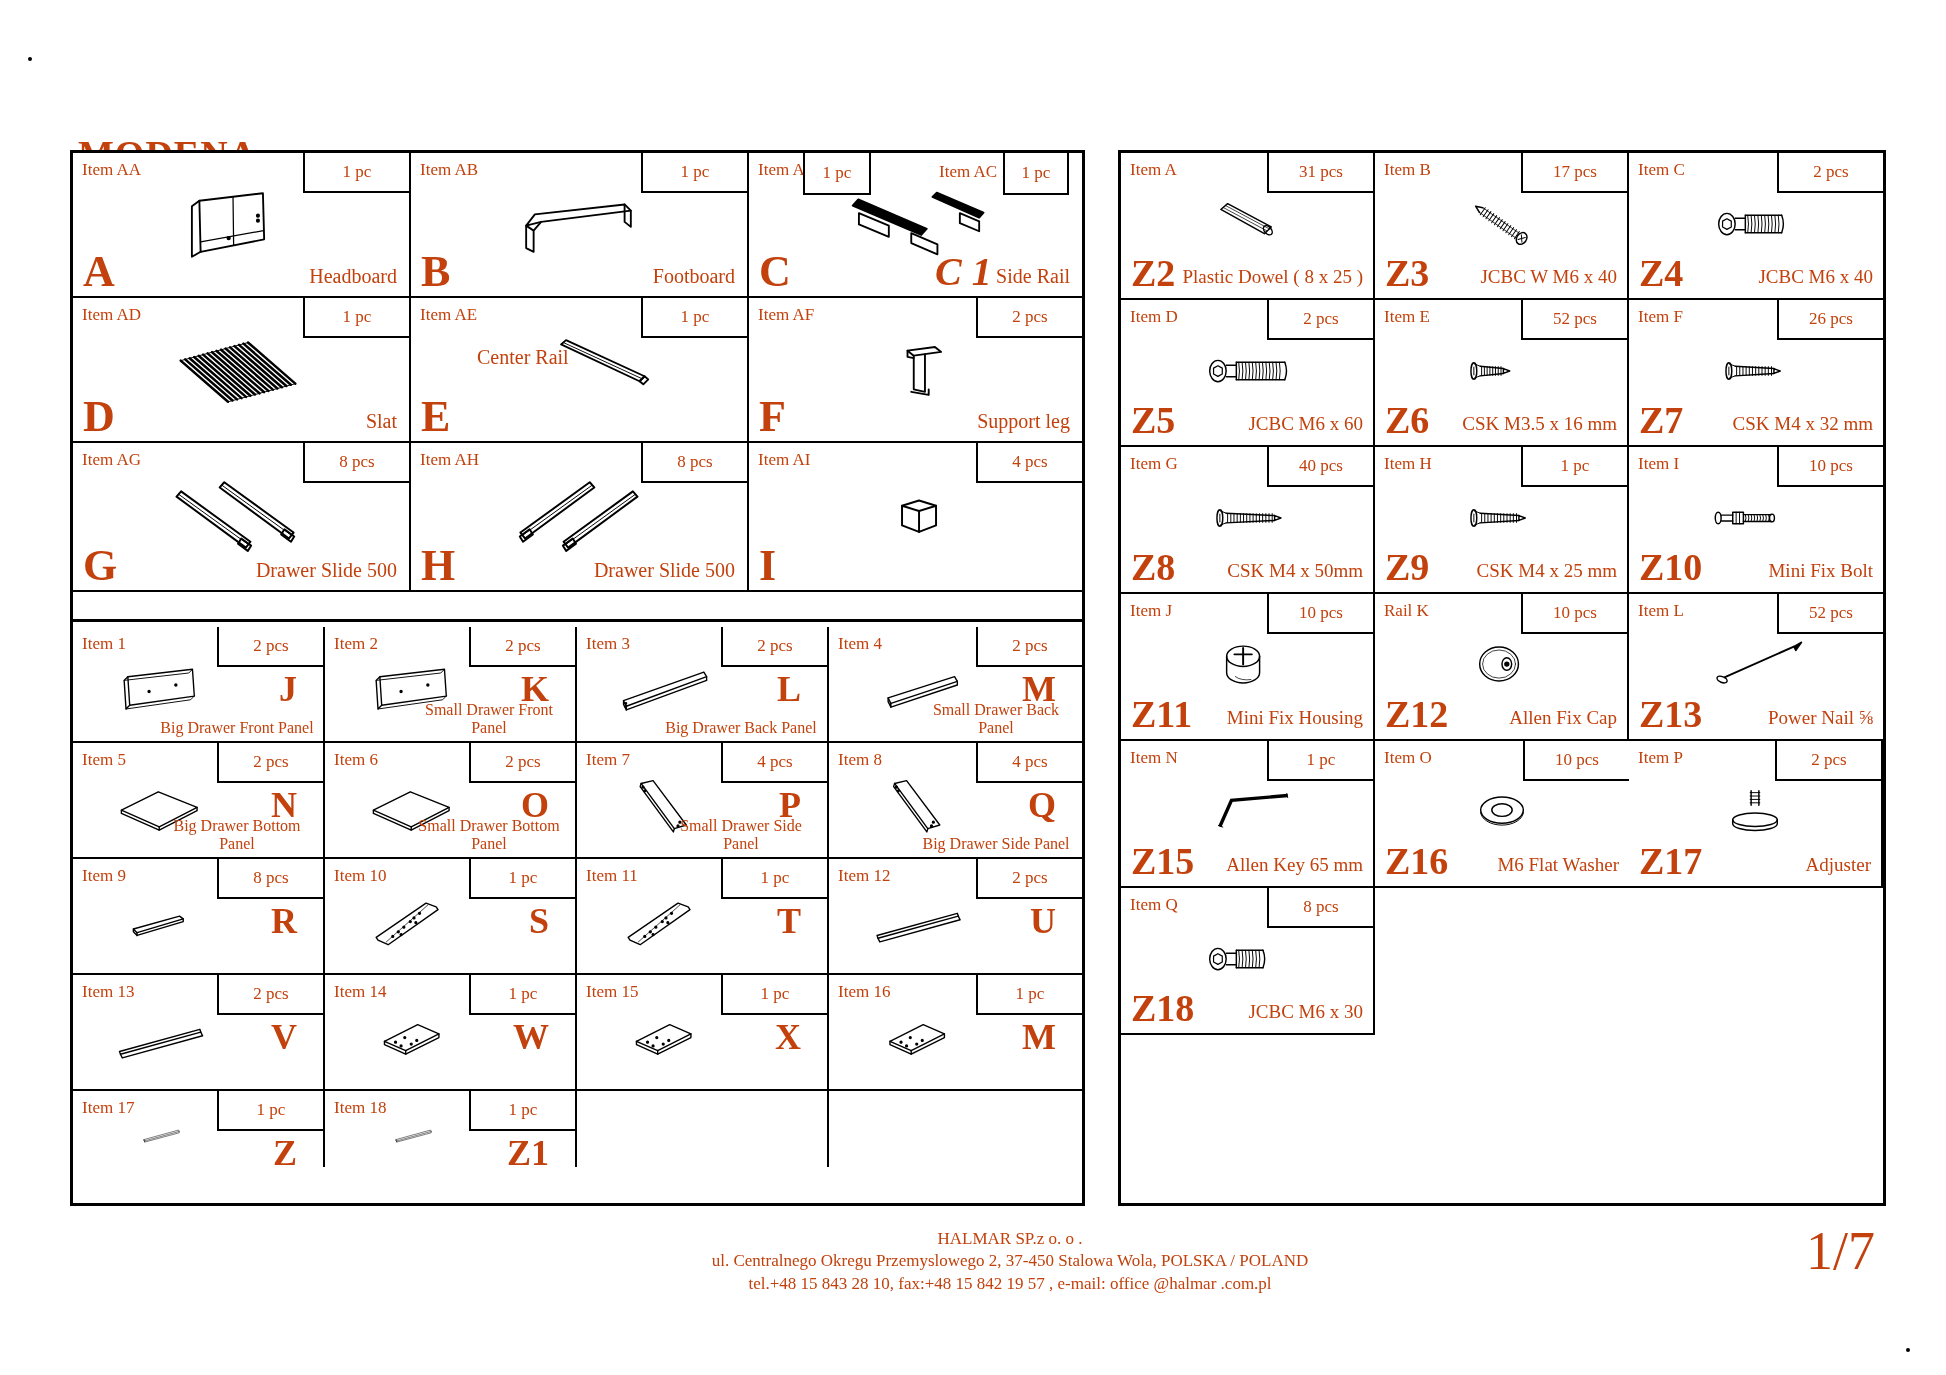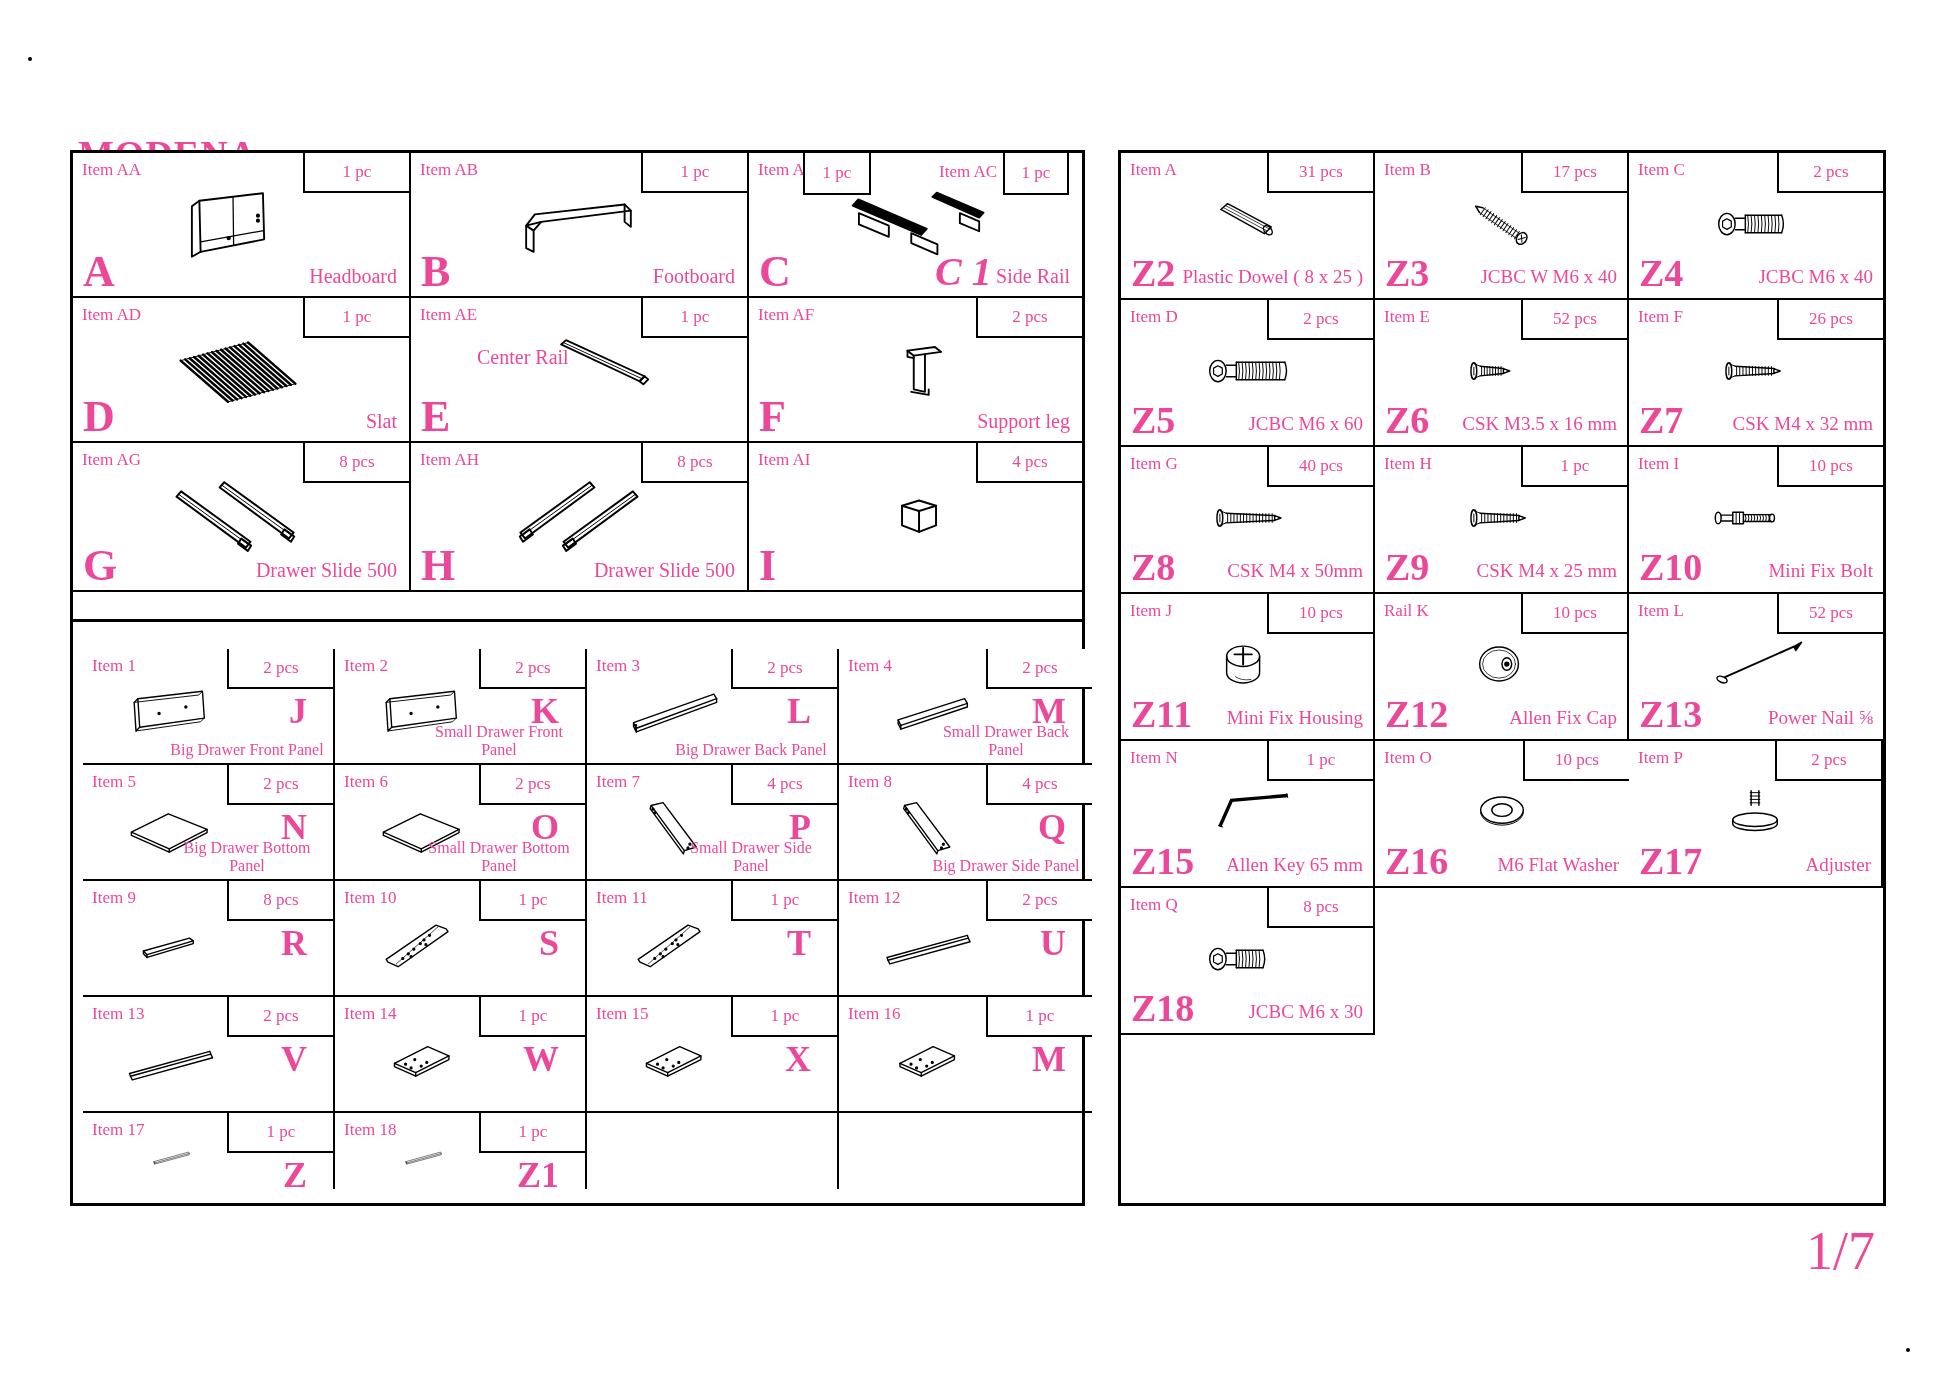--- a/index.html
+++ b/index.html
@@ -1,29 +1,29 @@
 <!DOCTYPE html>
 <html><head>
 <meta charset="utf-8">
 <style>
   html,body{margin:0;padding:0;background:#e8e8e8;}
-  .page{position:relative;width:1946px;height:1375px;background:#fff;color:#ec4899;
+  .page{position:relative;width:1946px;height:1375px;background:#fff;color:#c2410c;
         font-family:"Liberation Serif","DejaVu Serif",serif;overflow:hidden;}
   .title{position:absolute;left:78px;top:110px;font-size:38px;font-weight:bold;
          letter-spacing:1px;line-height:1;border-bottom:4px solid #000;padding:0 4px 3px 0;}
   .frame{position:absolute;border:3px solid #000;box-sizing:border-box;background:#fff;}
   .frame-left{left:70px;top:150px;width:1015px;height:1056px;}
   .frame-right{left:1118px;top:150px;width:768px;height:1056px;}
   .grid{position:absolute;display:grid;}
   #grid-main{left:0;top:0;width:1009px;grid-template-columns:338px 338px 333px;
              grid-template-rows:145px 145px 149px;}
   .gap-band{position:absolute;left:0;top:439px;width:1009px;height:30px;border-bottom:3px solid #000;box-sizing:border-box;}
-  #grid-items{left:0;top:496px;width:1009px;height:540px;
+  #grid-items{left:0;top:474px;width:1009px;height:540px;
               grid-template-columns:252px 252px 252px 253px;
-              grid-template-rows:116px 116px 116px 116px auto;padding-left:10px;}
+              grid-template-rows:116px 116px 116px 116px auto;}
   #grid-hw{left:0;top:0;width:762px;grid-template-columns:254px 254px 254px;
            grid-template-rows:repeat(6,147px);}
   .cell{position:relative;box-sizing:border-box;border-right:2px solid #000;border-bottom:2px solid #000;overflow:hidden;}
   .cell.no-r{border-right:none;}
   .cell.no-b{border-bottom:none;}
   .icode{position:absolute;top:7px;left:9px;font-size:17px;white-space:nowrap;}
   .qty{position:absolute;top:0;right:0;width:106px;height:40px;border-left:2px solid #000;
        border-bottom:2px solid #000;display:flex;align-items:center;justify-content:center;
        font-size:17px;box-sizing:border-box;background:#fff;}
   .qty.inline{right:auto;left:54px;width:68px;height:42px;border:2px solid #000;border-top:none;}
@@ -806,15 +806,20 @@
  <path d="M153 46 q7 18 0 36"></path>
               </g>
             </svg></div>
           <div class="letter">Z18</div>
           <div class="pname">JCBC M6 x 30</div>
         </div>
         <div class="cell no-r no-b no-r"></div>
       </div>
   </div>
 
+  <div class="footer">
+    <div>HALMAR SP.z o. o .</div>
+    <div>ul. Centralnego Okregu Przemyslowego 2, 37-450 Stalowa Wola, POLSKA / POLAND</div>
+    <div>tel.+48 15 843 28 10, fax:+48 15 842 19 57 , e-mail: office @halmar .com.pl</div>
+  </div>
 
   <div class="pageno">1/7</div>
 </div>
 
 </body></html>

